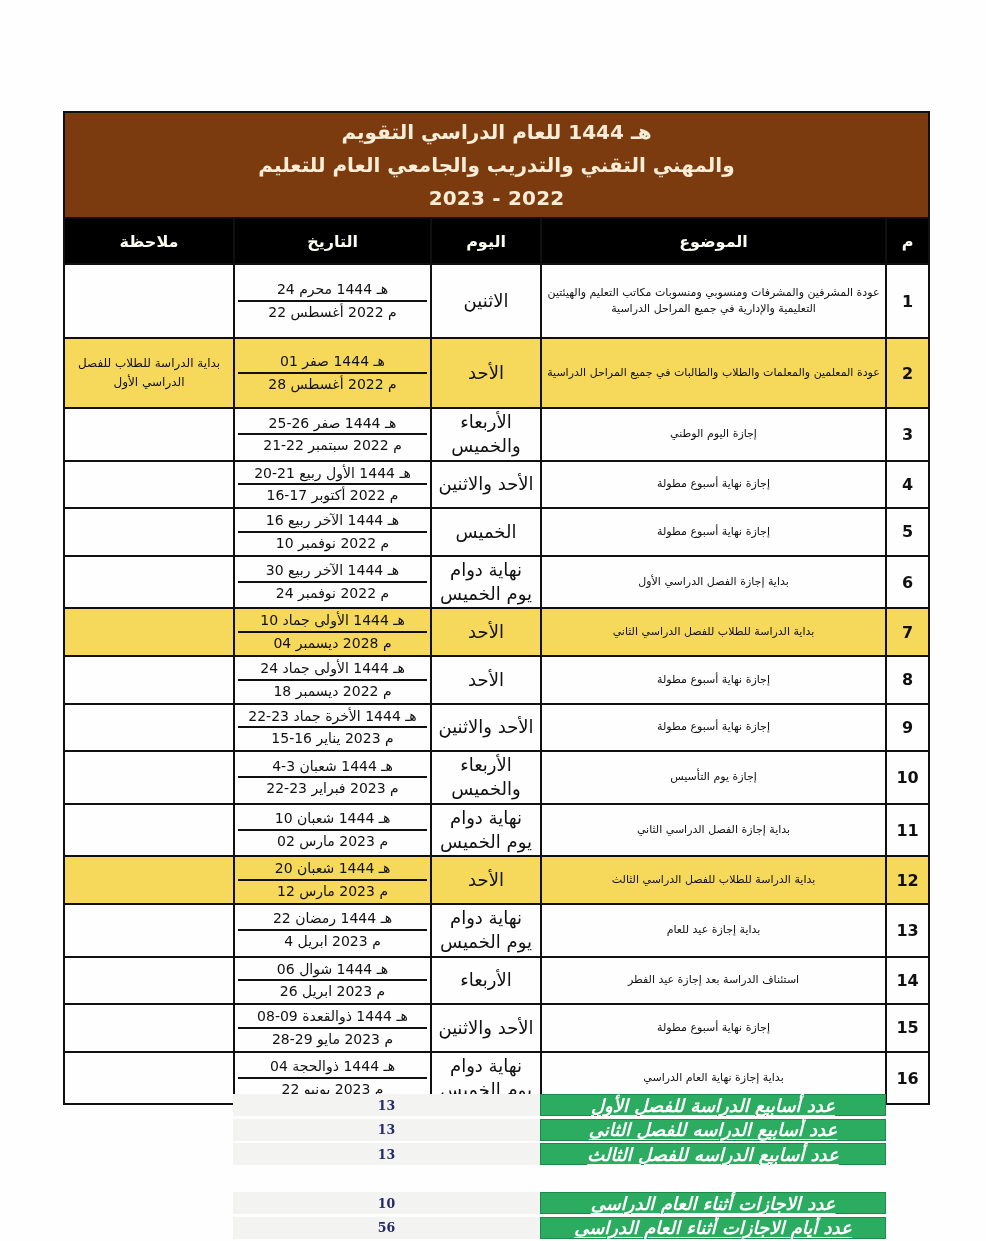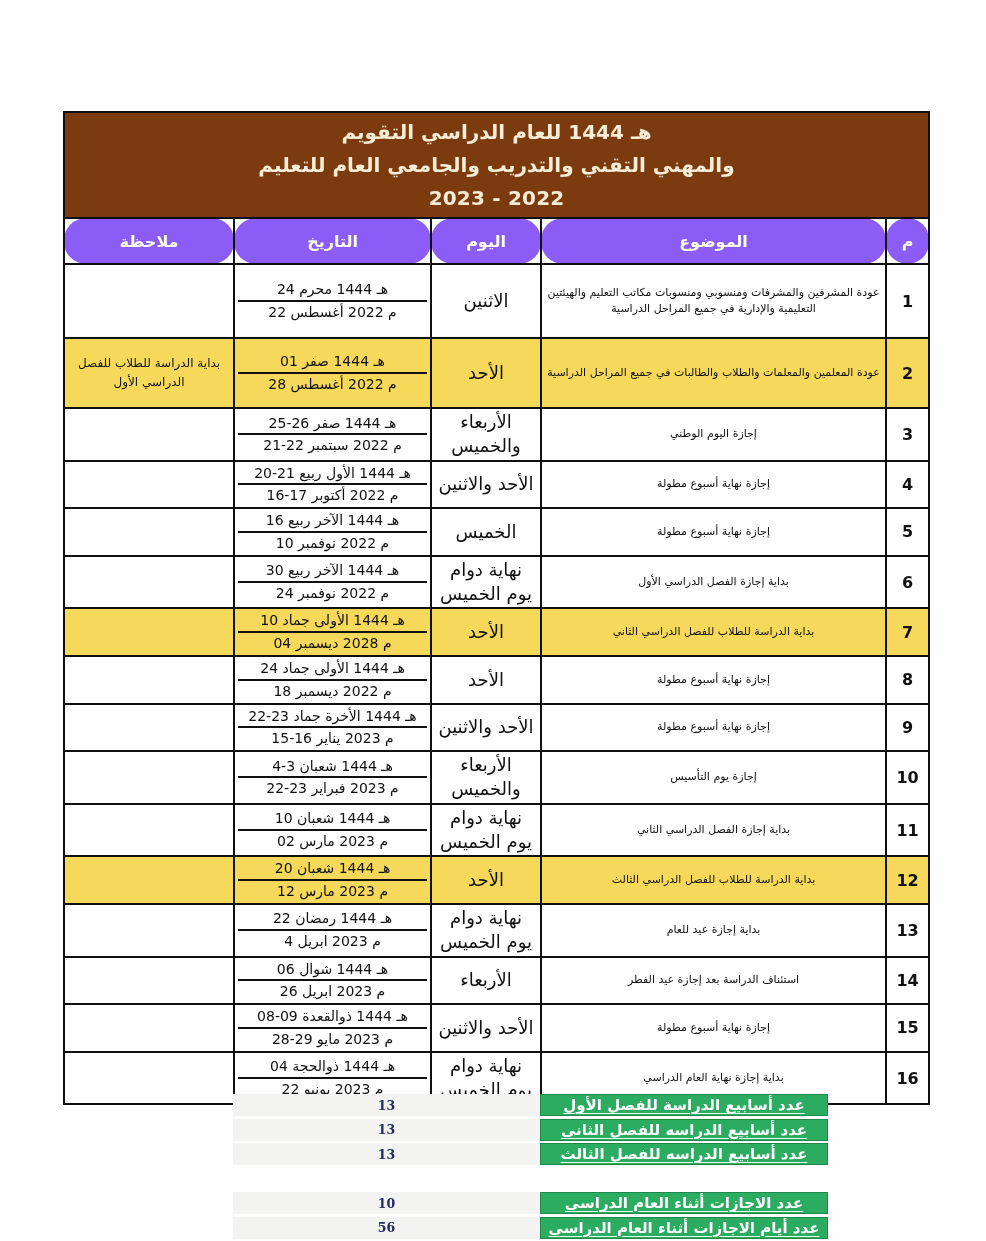--- a/index.html
+++ b/index.html
@@ -5,42 +5,42 @@
   html,body{margin:0;padding:0;background:#ffffff;}
   body{width:986px;height:1241px;font-family:"DejaVu Sans","Liberation Sans",sans-serif;}
   .sheet{position:relative;width:986px;height:1241px;background:#fefefe;overflow:hidden;}
 
   table.cal{position:absolute;left:63px;top:111px;width:865px;border-collapse:collapse;direction:rtl;table-layout:fixed;}
   table.cal td{border:2px solid #101010;padding:1px 3px;text-align:center;vertical-align:middle;color:#101010;}
 
   td.title-cell{background:#7c3a0f;height:102px;padding:2px 6px;}
   .title-line{direction:ltr;text-align:center;color:#f8edd7;font-weight:bold;font-size:20px;line-height:33px;letter-spacing:.2px;}
 
-  tr.head-row td{background:#8b5cf6;color:#fdfdf3;font-weight:bold;font-size:16px;height:42px;border-radius:22px;}
+  tr.head-row td{background:#000000;color:#fdfdf3;font-weight:bold;font-size:16px;height:42px;}
 
   tr.r1{height:74px;} tr.r2{height:70px;} tr.rx{height:47px;}
   tr.yellow td{background:#f6d95b;}
 
   td.num{font-size:16px;font-weight:bold;}
   td.subject{font-size:11px;line-height:1.5;padding:1px 6px;}
   td.day{font-size:18px;line-height:1.35;white-space:pre-line;}
   td.datecell{padding:0;}
   .date-line{direction:ltr;text-align:center;font-size:14px;line-height:1.2;display:flex;align-items:center;justify-content:center;padding:2px 2px;}
   .date-hijri{border-bottom:2px solid #101010;}
   td.datecell .half{height:50%;box-sizing:border-box;}
   td.note{font-size:12px;line-height:1.6;padding:1px 6px;}
 
   .footer{position:absolute;left:233px;top:1094px;width:653px;}
   .footer-row{display:flex;direction:ltr;height:22px;margin-bottom:2.5px;}
   .footer-value{width:307px;background:#f3f3f2;display:flex;align-items:center;justify-content:center;
     font-family:"DejaVu Serif","Liberation Serif",serif;font-size:12.5px;font-weight:bold;color:#232a66;}
-  .footer-label{width:288px;background:#2bac60;border:1px solid #1d8a4c;box-sizing:border-box;
+  .footer-label{width:346px;background:#2bac60;border:1px solid #1d8a4c;box-sizing:border-box;
     display:flex;align-items:center;justify-content:center;direction:rtl;
-    color:#ffffff;font-weight:bold;font-size:15px;
-    text-decoration:underline;text-decoration-thickness:1px;text-underline-offset:3px;text-decoration-color:#eaf7ee;}
+    color:#ffffff;font-weight:bold;font-size:18px;
+    text-decoration:underline;text-decoration-thickness:1px;text-underline-offset:3px;text-decoration-color:#eaf7ee;font-style:italic;}
 </style>
 </head>
 <body>
 
 <div class="sheet">
 
   <table class="cal">
     <colgroup>
       <col style="width:43px">
         <col style="width:345px">

